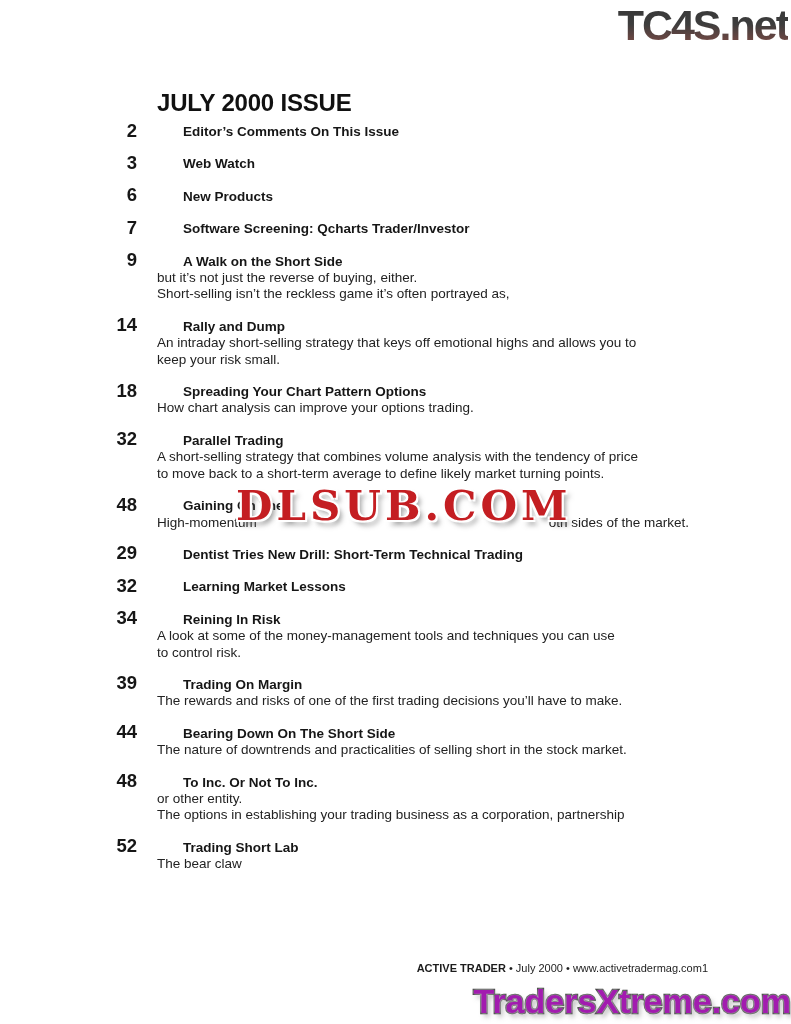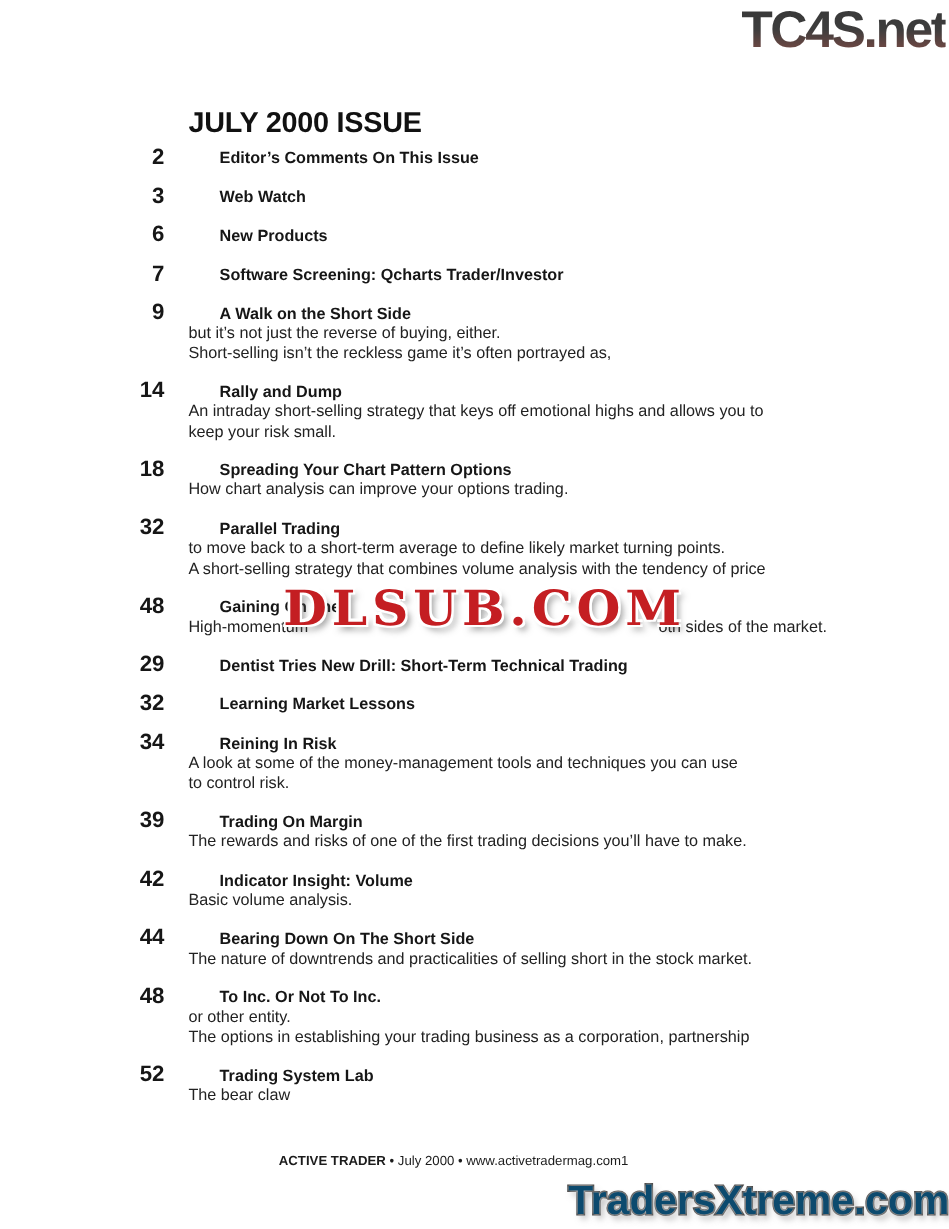--- a/index.html
+++ b/index.html
@@ -49,21 +49,21 @@
     z-index: 6;
   }
   .wm-traders {
     position: absolute;
     right: 0px;
     bottom: 2px;
     font-size: 34px;
     font-weight: bold;
     letter-spacing: 0px;
     line-height: 42px;
-    color: #0c4a6e;
+    color: #a21caf;
     -webkit-text-stroke: 2.5px #3d3d3d;
     paint-order: stroke fill;
     text-shadow: 0 0 3px #e6e6e6, 3px 4px 5px rgba(120,120,120,0.5);
     z-index: 6;
   }
 
   
   .heading {
     position: absolute;
     left: 157px;
@@ -110,21 +110,21 @@
   }
   .occluded-gap { display: inline-block; width: 292px; }
 
   
   .footer {
     position: absolute;
     left: 48px;
     top: 962px;
     width: 660px;
     display: flex;
-    justify-content: center;
+    justify-content: flex-end;
     font-size: 11px;
     line-height: 13px;
     color: #1c1c1c;
   }
   .footer .mag { font-weight: bold; }
 </style>
 </head>
 <body>
 
 <div class="page">
@@ -178,22 +178,22 @@
         <div class="toc-num">18</div>
         <div class="toc-body">
           <div class="toc-title">Spreading Your Chart Pattern Options</div>
           <div class="toc-desc">How chart analysis can improve your options trading.</div>
         </div>
       </div>
       <div class="toc-row">
         <div class="toc-num">32</div>
         <div class="toc-body">
           <div class="toc-title">Parallel Trading</div>
+          <div class="toc-desc">A short-selling strategy that combines volume analysis with the tendency of price</div>
           <div class="toc-desc">to move back to a short-term average to define likely market turning points.</div>
-          <div class="toc-desc">A short-selling strategy that combines volume analysis with the tendency of price</div>
         </div>
       </div>
       <div class="toc-row">
         <div class="toc-num">48</div>
         <div class="toc-body">
           <div class="toc-title">Gaining On The</div>
           <div class="toc-desc"><span>High-momentum</span><span class="occluded-gap"></span><span>oth sides of the market.</span></div>
         </div>
       </div>
       <div class="toc-row">
@@ -217,45 +217,38 @@
         </div>
       </div>
       <div class="toc-row">
         <div class="toc-num">39</div>
         <div class="toc-body">
           <div class="toc-title">Trading On Margin</div>
           <div class="toc-desc">The rewards and risks of one of the first trading decisions you’ll have to make.</div>
         </div>
       </div>
       <div class="toc-row">
-        <div class="toc-num">42</div>
-        <div class="toc-body">
-          <div class="toc-title">Indicator Insight: Volume</div>
-          <div class="toc-desc">Basic volume analysis.</div>
-        </div>
-      </div>
-      <div class="toc-row">
         <div class="toc-num">44</div>
         <div class="toc-body">
           <div class="toc-title">Bearing Down On The Short Side</div>
           <div class="toc-desc">The nature of downtrends and practicalities of selling short in the stock market.</div>
         </div>
       </div>
       <div class="toc-row">
         <div class="toc-num">48</div>
         <div class="toc-body">
           <div class="toc-title">To Inc. Or Not To Inc.</div>
           <div class="toc-desc">or other entity.</div>
           <div class="toc-desc">The options in establishing your trading business as a corporation, partnership</div>
         </div>
       </div>
       <div class="toc-row">
         <div class="toc-num">52</div>
         <div class="toc-body">
-          <div class="toc-title">Trading System Lab</div>
+          <div class="toc-title">Trading Short Lab</div>
           <div class="toc-desc">The bear claw</div>
         </div>
       </div>
     </div>
 
   <div class="wm-dlsub">DLSUB.COM</div>
 
   <div class="footer">
     <div>
       <span class="mag">ACTIVE TRADER</span>

